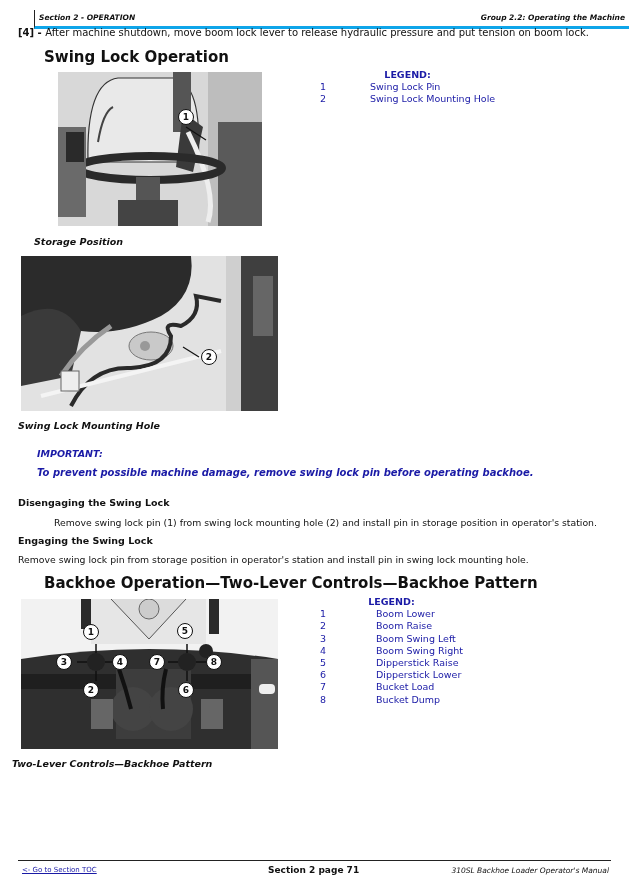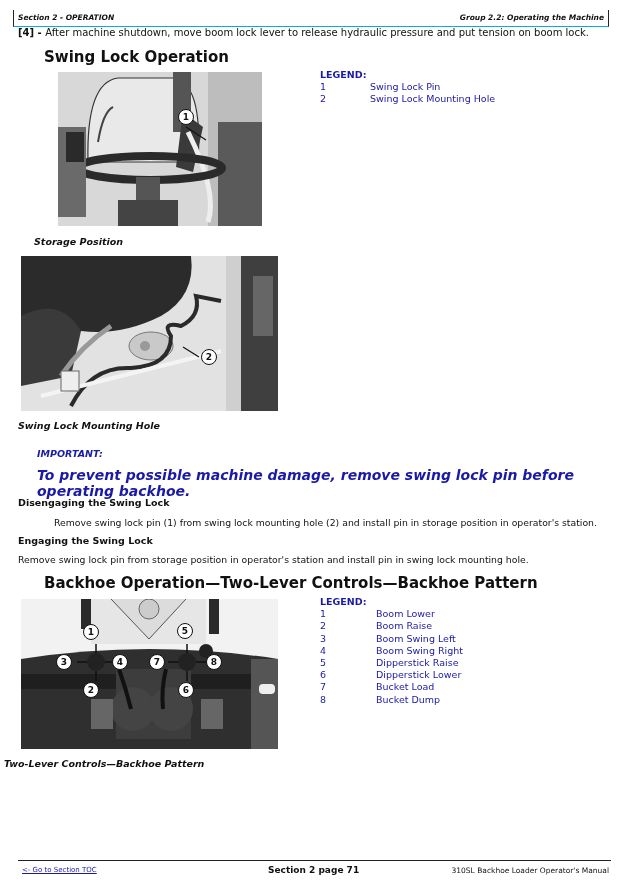--- a/index.html
+++ b/index.html
@@ -1,51 +1,51 @@
 <!DOCTYPE html>
 <html><head>
   <meta charset="utf-8">
   <style>
     html, body { margin: 0; padding: 0; background: #ffffff; }
     body { width: 629px; height: 890px; position: relative; overflow: hidden;
            font-family: "DejaVu Sans", sans-serif; color: #111; }
     .abs { position: absolute; }
 
     
-    .hdr { left: 13px; top: 10px; width: 594px; height: 16px;
-           border-left: 1px solid #222; border-right: 1px solid #222; border-bottom: 1px solid #0ea5e9; }
+    .hdr { left: 34px; top: 10px; width: 594px; height: 16px;
+           border-left: 1px solid #222; border-right: 1px solid #222; border-bottom: 3px solid #0ea5e9; }
     .hdr-left { position: absolute; left: 4px; top: 3px; font-size: 7.5px; font-weight: bold; font-style: italic; }
     .hdr-right { position: absolute; right: 4px; top: 3px; font-size: 7.5px; font-weight: bold; font-style: italic; }
 
     .step { left: 18px; top: 27px; font-size: 10px; }
     .step b { font-weight: bold; }
 
     .h1 { font-size: 15px; font-weight: bold; }
     .caption { font-size: 9.5px; font-weight: bold; font-style: italic; }
 
     .legend { font-size: 9.5px; color: #1a1aa6; }
-    .legend .title { font-weight: bold; }
+    .legend .title { font-weight: bold; text-align: center; }
     .legend .row { height: 12.2px; line-height: 12.2px; white-space: nowrap; }
     .legend .num { display: inline-block; width: 50px; }
     .legend2 .num { width: 56px; }
 
     .important-h { left: 37px; top: 448px; font-size: 9.5px; font-weight: bold; font-style: italic; color: #1a1aa6; }
-    .important-t { left: 37px; top: 467px; font-size: 14px; font-weight: bold; font-style: italic; color: #1a1aa6; }
+    .important-t { left: 37px; top: 467px; font-size: 10px; font-weight: bold; font-style: italic; color: #1a1aa6; }
 
     .subh { font-size: 9.5px; font-weight: bold; }
     .body { font-size: 9.3px; }
 
     .fig { background: #cfcfcf; overflow: hidden; }
     .callout { position: absolute; width: 14px; height: 14px; border-radius: 50%; background: #fff;
                border: 1.5px solid #111; font-size: 9px; font-weight: bold; text-align: center; line-height: 14px; }
 
     .footer-line { left: 18px; top: 860px; width: 593px; height: 1px; background: #222; }
     .footer-left { left: 22px; top: 866px; font-size: 7px; color: #1a1aa6; text-decoration: underline; }
     .footer-mid { left: 268px; top: 865px; font-size: 9px; font-weight: bold; }
-    .footer-right { right: 20px; top: 866px; font-size: 7.5px; }
+    .footer-right { right: 20px; top: 866px; font-size: 7.5px; font-style: italic; }
   </style>
 </head>
 <body>
 
 <div class="abs hdr">
   <span class="hdr-left">Section 2 - OPERATION</span>
   <span class="hdr-right">Group 2.2: Operating the Machine</span>
 </div>
 
 <div class="abs step">
@@ -151,18 +151,18 @@
   </svg>
   <div class="callout" style="left:62px; top:25px;">1</div>
   <div class="callout" style="left:62px; top:83px;">2</div>
   <div class="callout" style="left:35px; top:55px;">3</div>
   <div class="callout" style="left:91px; top:55px;">4</div>
   <div class="callout" style="left:156px; top:24px;">5</div>
   <div class="callout" style="left:157px; top:83px;">6</div>
   <div class="callout" style="left:128px; top:55px;">7</div>
   <div class="callout" style="left:185px; top:55px;">8</div>
 </div>
-<div class="abs caption" style="left:4px; top:758px;">Two-Lever Controls—Backhoe Pattern</div>
+<div class="abs caption" style="left:12px; top:758px;">Two-Lever Controls—Backhoe Pattern</div>
 
 <div class="abs footer-line"></div>
 <a class="abs footer-left">&lt;- Go to Section TOC</a>
 <div class="abs footer-mid">Section 2 page 71</div>
 <div class="abs footer-right">310SL Backhoe Loader Operator's Manual</div>
 
 </body></html>

